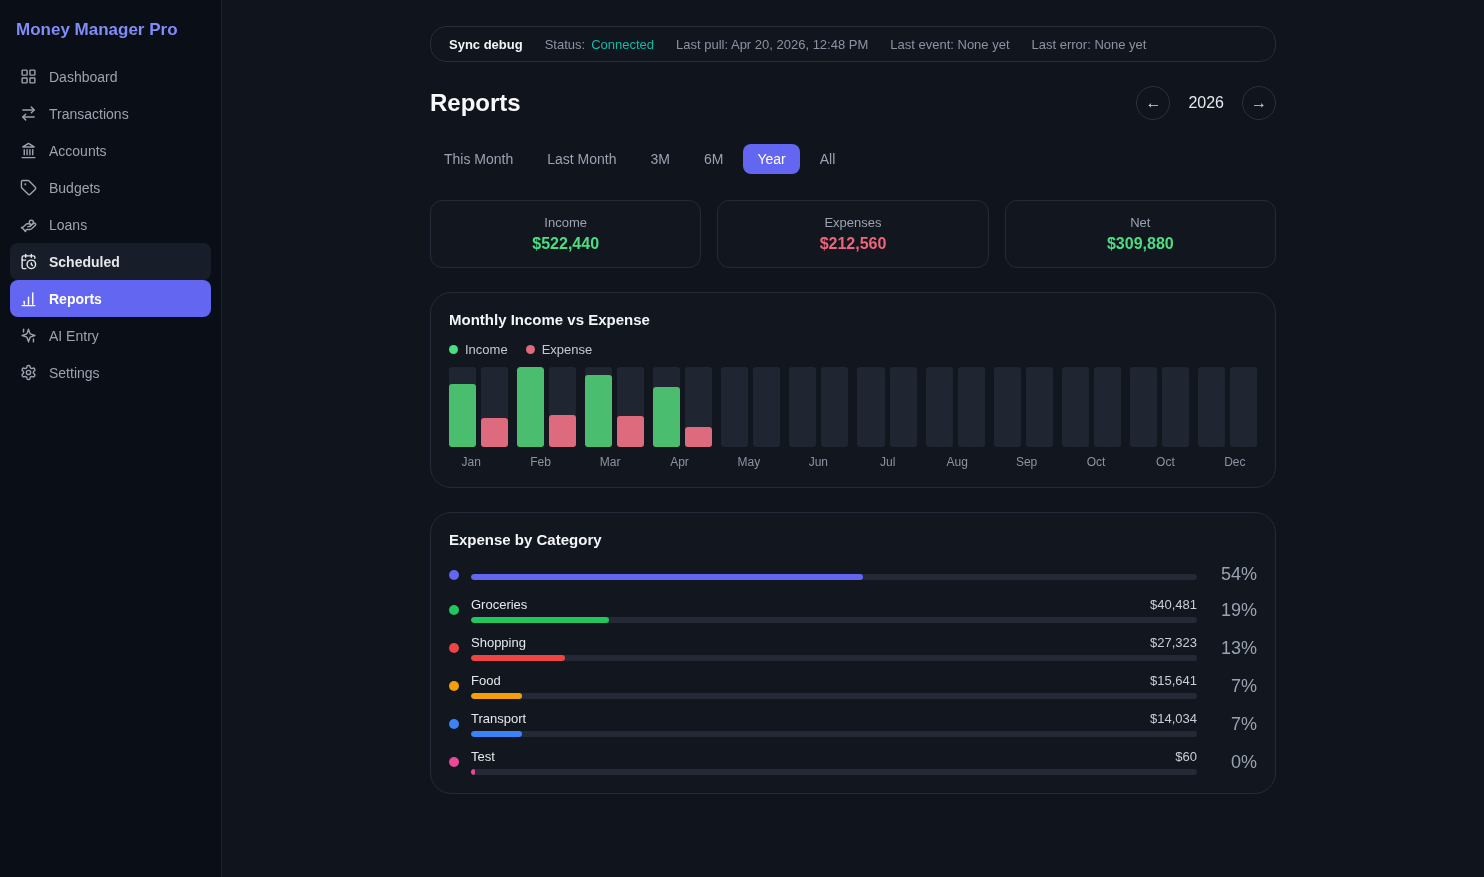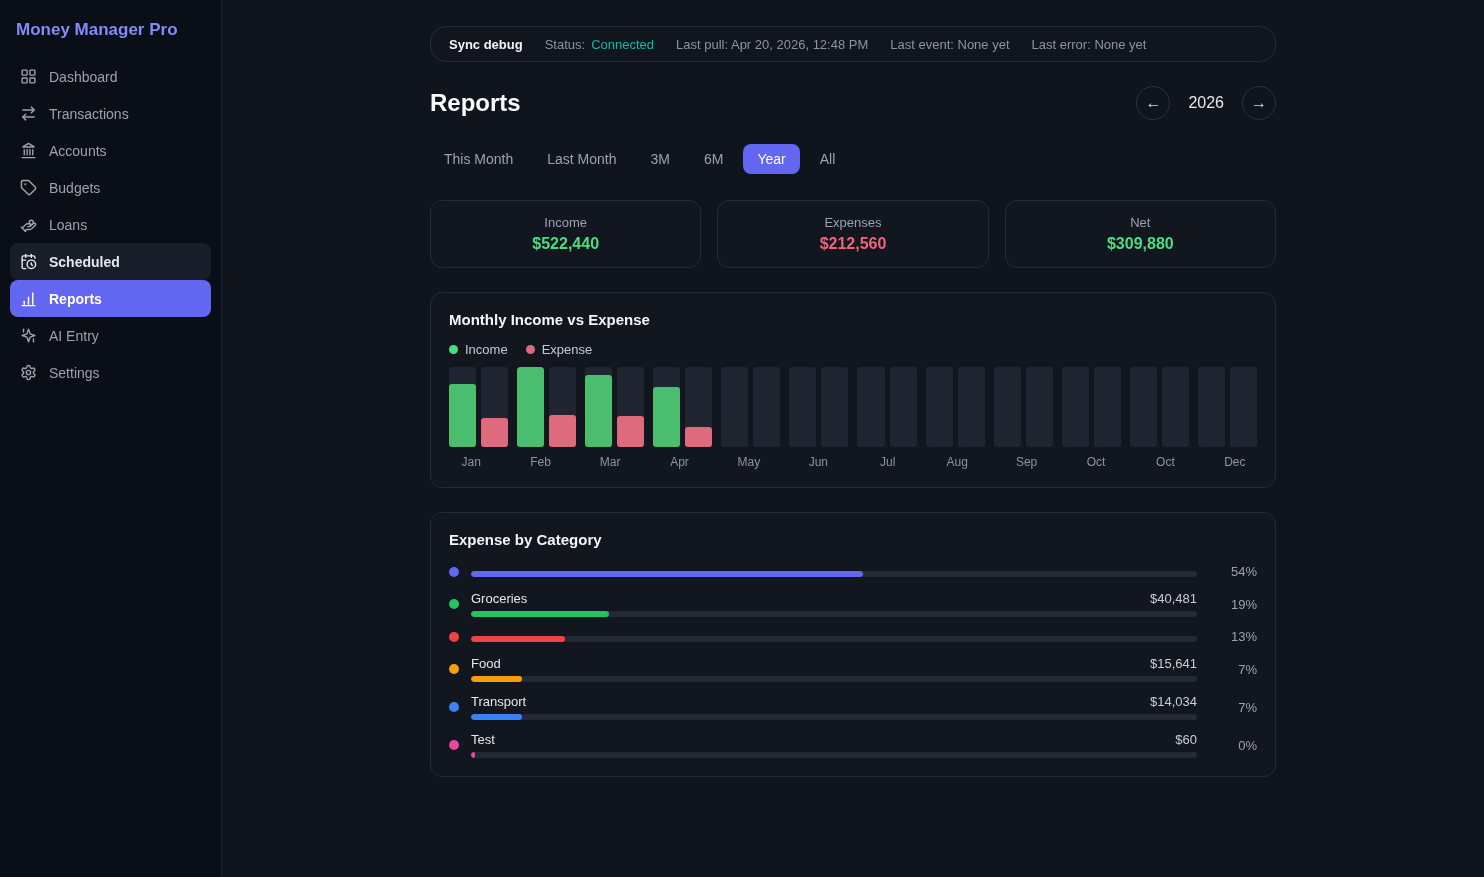--- a/index.html
+++ b/index.html
@@ -45,21 +45,21 @@
   .tab { padding:7px 14px; font-size:14px; color:#9aa2b1; border-radius:8px; cursor:pointer; }
   .tab.active { background:#6366f1; color:#ffffff; }
   .stat-row { display:grid; grid-template-columns:1fr 1fr 1fr; gap:16px; margin-top:26px; }
   .stat-card {
     border:1px solid #242b38; background:#12171f; border-radius:12px; padding:14px; text-align:center;
   }
   .stat-label { font-size:13px; color:#9aa2b1; }
   .stat-value { font-size:16px; font-weight:700; margin-top:5px; }
   .green { color:#4ade80; } .red { color:#f0647a; }
   .panel {
-    border:1px solid #242b38; background:#12171f; border-radius:12px; padding:18px; margin-top:24px;
+    border:1px solid #242b38; background:#12171f; border-radius:21px; padding:18px; margin-top:24px;
   }
   .panel-title { font-size:15px; font-weight:700; color:#f3f4f6; }
   .legend { display:flex; gap:18px; margin-top:14px; align-items:center; }
   .legend-item { display:flex; gap:7px; align-items:center; font-size:13px; color:#c3c9d4; }
   .legend-dot { width:9px; height:9px; border-radius:50%; }
   .chart { display:flex; gap:9px; align-items:flex-end; height:80px; margin-top:10px; }
   .month-group { flex:1; display:flex; gap:5px; height:100%; }
   .bar-slot { flex:1; background:#1f2531; border-radius:3px; position:relative; overflow:hidden; }
   .bar-fill { position:absolute; bottom:0; left:0; width:100%; border-radius:3px 3px 0 0; }
   .chart-labels { display:flex; gap:25px; margin-top:8px; }
@@ -67,21 +67,21 @@
   .cat-rows { margin-top:16px; }
   .cat-row { display:flex; align-items:center; margin-top:12px; }
   .cat-row:first-child { margin-top:0; }
   .cat-dot { width:10px; height:10px; border-radius:50%; flex-shrink:0; }
   .cat-main { flex:1; margin-left:12px; }
   .cat-line { display:flex; justify-content:space-between; font-size:13px; }
   .cat-label { color:#e5e7eb; }
   .cat-amount { color:#c7ced8; }
   .cat-track { height:6px; border-radius:3px; background:#232a36; margin-top:5px; overflow:hidden; }
   .cat-bar { height:100%; border-radius:3px; }
-  .cat-pct { width:44px; text-align:right; font-size:13px; color:#9aa2b1; margin-left:16px; }
+  .cat-pct { width:44px; text-align:right; font-size:18px; color:#9aa2b1; margin-left:16px; }
 </style>
 </head>
 <body>
 
 <aside class="sidebar">
   <div class="app-title">Money Manager Pro</div>
   <nav>
     <div class="nav-item">
       <span class="icon">
           <svg viewBox="0 0 24 24" fill="none" stroke="currentColor" stroke-width="2" stroke-linecap="round" stroke-linejoin="round">
@@ -347,20 +347,24 @@
       <div class="cat-track">
         <div class="cat-bar" style="width: 19%; background: rgb(34, 197, 94);"></div>
       </div>
     </div>
     <span class="cat-pct">19%</span>
   </div>
 
   <div class="cat-row">
     <span class="cat-dot" style="background: rgb(239, 68, 68);"></span>
     <div class="cat-main">
+      <div class="cat-line">
+        <span class="cat-label">Shopping</span>
+        <span class="cat-amount">$27,323</span>
+      </div>
       <div class="cat-track">
         <div class="cat-bar" style="width: 13%; background: rgb(239, 68, 68);"></div>
       </div>
     </div>
     <span class="cat-pct">13%</span>
   </div>
 
   <div class="cat-row">
     <span class="cat-dot" style="background: rgb(245, 158, 11);"></span>
     <div class="cat-main">

